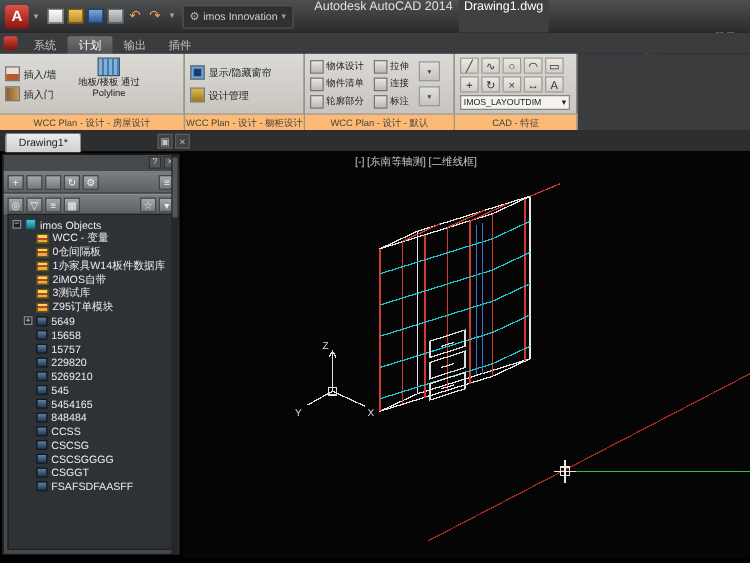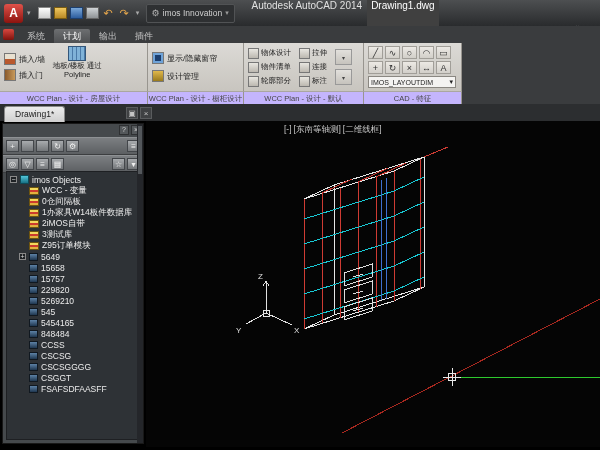--- a/index.html
+++ b/index.html
@@ -40,30 +40,30 @@
   .rtab{padding:0 9px;font-size:9px;color:#c3c3c3;height:14px;line-height:14px;}
   .rtab.active{background:linear-gradient(#6d6f71,#4e5052);color:#fff;border-radius:2px 2px 0 0;text-align:right;}
   
   #ribbon{position:absolute;left:0;top:43px;width:600px;height:61px;background:#3a3c3e;}
   #panels{position:absolute;left:0;top:0;display:flex;}
   .panel{display:flex;flex-direction:column;}
   .panel:nth-child(1){width:148px;}.panel:nth-child(2){width:96px;}
   .panel:nth-child(3){width:120px;}.panel:nth-child(4){width:98px;}
   .panel-body{height:48px;box-sizing:border-box;background:linear-gradient(#dcdad6,#c8c5bf);
     border-right:1px solid #98958f;padding:3px 4px;display:flex;}
-  .panel-label{height:13px;background:#c4b5fd;border-top:1px solid #aaa7a0;border-right:1px solid #98958f;
+  .panel-label{height:13px;background:#fdba74;border-top:1px solid #aaa7a0;border-right:1px solid #98958f;
     font-size:7.5px;color:#444;text-align:center;line-height:13px;white-space:nowrap;overflow:hidden;}
   .rbtn{display:flex;align-items:center;gap:3px;font-size:8px;color:#222;white-space:nowrap;}
   .ic12{width:12px;height:12px;border:1px solid #777;box-sizing:border-box;flex:none;}
   .ic-wall{background:linear-gradient(#e8e0d0 50%,#b9582d 50%);}
   .ic-door{background:linear-gradient(90deg,#8a5a2a,#c89a5a);}
   .ic-monitor{background:#1b3e6e;box-shadow:inset 0 0 0 2px #6fa3d8;}
   .ic-manager{background:linear-gradient(#e0b84c,#9a7a1c);}
   .p1-left{display:flex;flex-direction:column;gap:4px;justify-content:center;}
-  .rbtn-tall{width:54px;margin-left:5px;display:flex;flex-direction:column;align-items:center;gap:1px;
+  .rbtn-tall{width:54px;margin-left:15px;display:flex;flex-direction:column;align-items:center;gap:1px;
     font-size:7.5px;color:#222;text-align:center;line-height:1.15;}
   .ic-floor{width:16px;height:13px;background:repeating-linear-gradient(90deg,#7fb2d8 0 3px,#4a7aa8 3px 4px);
     border:1px solid #33567a;flex:none;}
   .p2body{flex-direction:column;gap:6px;justify-content:center;}
   .p3body{gap:6px;}
   .p3col{display:flex;flex-direction:column;gap:3px;justify-content:center;}
   .sbtn{display:flex;align-items:center;gap:2px;font-size:7.5px;color:#222;white-space:nowrap;}
   .ic9{width:9px;height:9px;border:1px solid #777;background:linear-gradient(#e8e6e0,#bcb8b0);flex:none;}
   .p3fly{display:flex;flex-direction:column;gap:4px;justify-content:center;margin-left:2px;}
   .flybtn{width:15px;height:14px;border:1px solid #999;background:linear-gradient(#e2e0dc,#c6c3bd);

